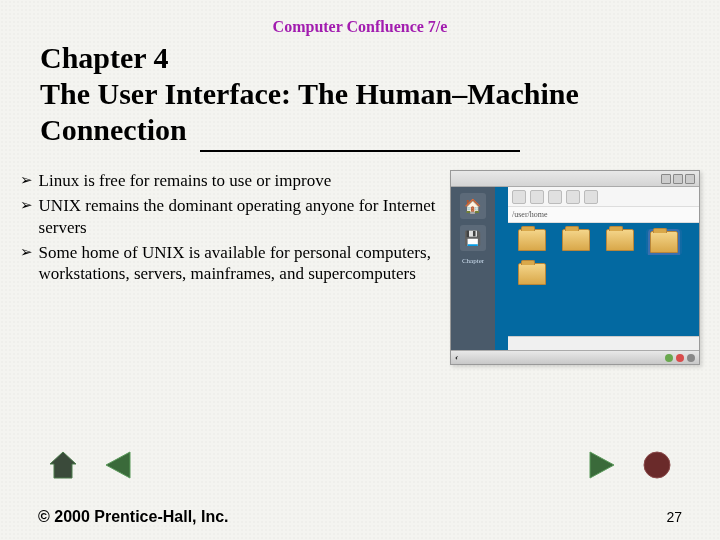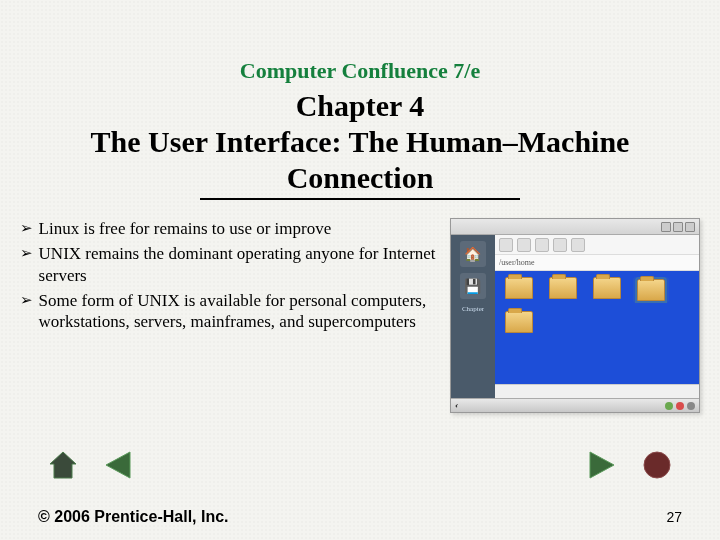--- a/index.html
+++ b/index.html
@@ -9,28 +9,27 @@
     background: #f4f4f0;
     background-image:
       radial-gradient(circle, rgba(0,0,0,0.02) 1px, transparent 1px);
     background-size: 4px 4px;
     font-family: "Times New Roman", Times, serif;
     position: relative;
     overflow: hidden;
   }
   .header-small {
     text-align: center;
-    font-size: 22px;
+    font-size: 16px;
     font-weight: bold;
-    color: #15803d;
+    color: #a21caf;
     padding-top: 18px;
-    margin-top: 40px;
   }
   .chapter-title {
-    text-align: center;
+    text-align: left;
     font-size: 30px;
     font-weight: bold;
     color: #000;
     padding: 4px 40px 0 40px;
     line-height: 1.2;
   }
   .underline {
     width: 320px;
     height: 2px;
     background: #000;
@@ -88,21 +87,21 @@
     padding-top:6px;
     gap:6px;
   }
   .ss-sidebar-icon {
     width:26px;height:26px;
     background: rgba(255,255,255,0.1);
     border-radius:3px;
     display:flex;align-items:center;justify-content:center;
     font-size:14px;
   }
-  .ss-main { flex:1; background:#1d4ed8; display:flex; flex-direction:column;}
+  .ss-main { flex:1; background:#0369a1; display:flex; flex-direction:column;padding-left:13px;}
   .ss-toolbar { height:20px; background:#f6f6f6; border-bottom:1px solid #ddd; display:flex; align-items:center; gap:4px; padding:0 4px;}
   .ss-tool { width:14px;height:14px;background:#e0e0e0;border:1px solid #bbb;border-radius:2px;}
   .ss-address { height:16px; background:#fafafa; border-bottom:1px solid #ddd; padding:2px 4px; font-size:8px; color:#555; display:flex; align-items:center; gap:4px;}
   .ss-folders { flex:1; padding:6px; display:flex; flex-wrap:wrap; gap:8px; align-content:flex-start;}
   .ss-folder { width:36px; display:flex; flex-direction:column; align-items:center; font-size:7px; color:#333;}
   .ss-folder-icon { width:28px;height:22px; background:linear-gradient(#f4d58a,#d9a84a); border-radius:2px 2px 0 0; position:relative; border:1px solid #b8863a;}
   .ss-folder-icon::before{content:"";position:absolute;top:-4px;left:2px;width:12px;height:4px;background:#d9a84a;border-radius:2px 2px 0 0;border:1px solid #b8863a;border-bottom:none;}
   .ss-folder.selected .ss-folder-icon { outline:2px solid #3a6fb0;}
   .ss-folder.selected { background: rgba(58,111,176,0.25); border-radius:3px; padding:2px;}
   .ss-statusbar { height:14px; background:#f0f0f0; border-top:1px solid #ccc; font-size:7px; color:#555; padding:1px 4px;}
@@ -158,21 +157,21 @@
     <div class="bullet-item">
       <span class="bullet-marker">➢</span>
       <span>Linux is free for remains to use or improve</span>
     </div>
     <div class="bullet-item">
       <span class="bullet-marker">➢</span>
       <span>UNIX remains the dominant operating anyone for Internet servers</span>
     </div>
     <div class="bullet-item">
       <span class="bullet-marker">➢</span>
-      <span>Some form of UNIX is available for personal computers, workstations, servers, mainframes, and supercomputers</span>
+      <span>Some home of UNIX is available for personal computers, workstations, servers, mainframes, and supercomputers</span>
     </div>
   </div>
 
   <div class="screenshot">
     <div class="ss-titlebar">
       <span></span>
       <div class="wbtns">
         <div class="wbtn"></div>
         <div class="wbtn"></div>
         <div class="wbtn"></div>
@@ -247,15 +246,15 @@
     </div>
     <div class="nav-btn">
       <svg width="34" height="30" viewBox="0 0 34 30">
         <circle cx="17" cy="15" r="13" fill="#6a2a2a" stroke="#8a4a4a" stroke-width="1"></circle>
       </svg>
     </div>
   </div>
 </div>
 
 <div class="footer">
-  <span class="copy">© 2006 Prentice-Hall, Inc.</span>
+  <span class="copy">© 2000 Prentice-Hall, Inc.</span>
   <span class="pagenum">27</span>
 </div>
 
 </body></html>

